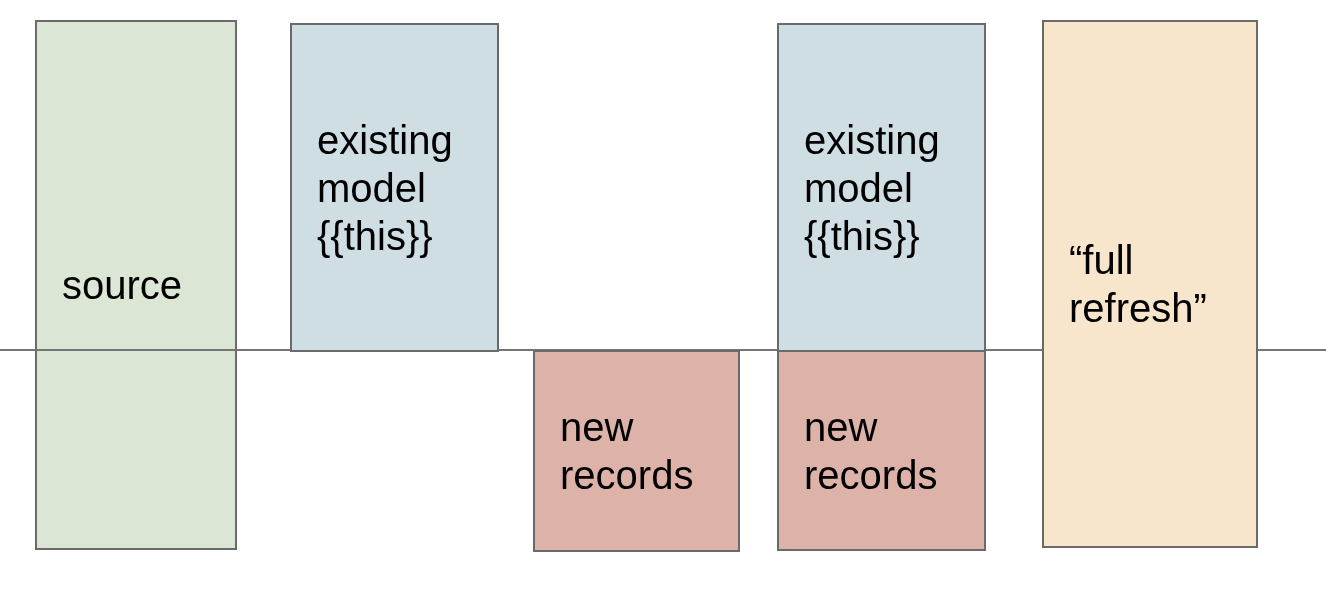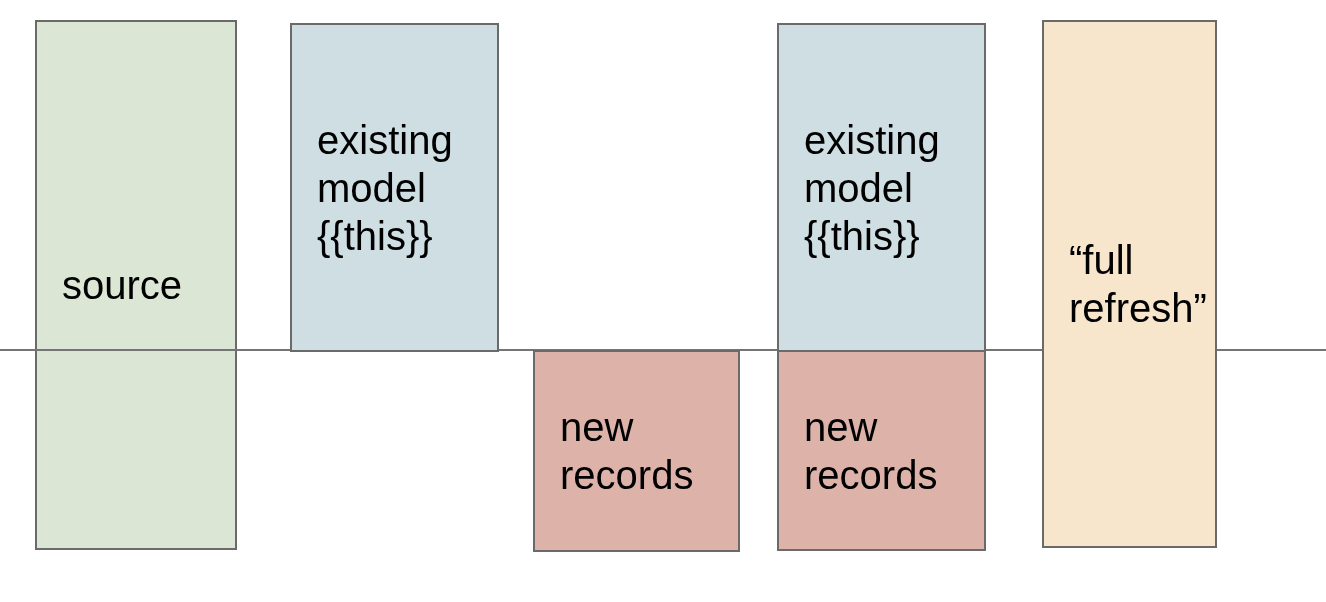--- a/index.html
+++ b/index.html
@@ -39,21 +39,21 @@
     color: #000000;
     white-space: pre-line;
     letter-spacing: 0;
   }
   
   #box-source      { left: 35px;   top: 20px;  width: 202px; height: 530px; z-index: 1; }
   #box-existing-1  { left: 290px;  top: 23px;  width: 209px; height: 329px; z-index: 3; }
   #box-new-1       { left: 533px;  top: 350px; width: 207px; height: 202px; z-index: 3; }
   #box-existing-2  { left: 777px;  top: 23px;  width: 209px; height: 329px; z-index: 3; }
   #box-new-2       { left: 777px;  top: 350px; width: 209px; height: 201px; z-index: 3; }
-  #box-full        { left: 1042px; top: 20px;  width: 175px; height: 528px; z-index: 3; }
+  #box-full        { left: 1042px; top: 20px;  width: 216px; height: 528px; z-index: 3; }
 </style>
 </head>
 <body>
 
 <div class="canvas">
 
   <div class="divider" style="background-color: rgb(117, 117, 117);"></div>
 
   <div class="box" id="box-source" style="background-color: rgb(219, 231, 212); border-color: rgb(106, 106, 106);">
     <span class="label" style="color: rgb(0, 0, 0);">source</span>

